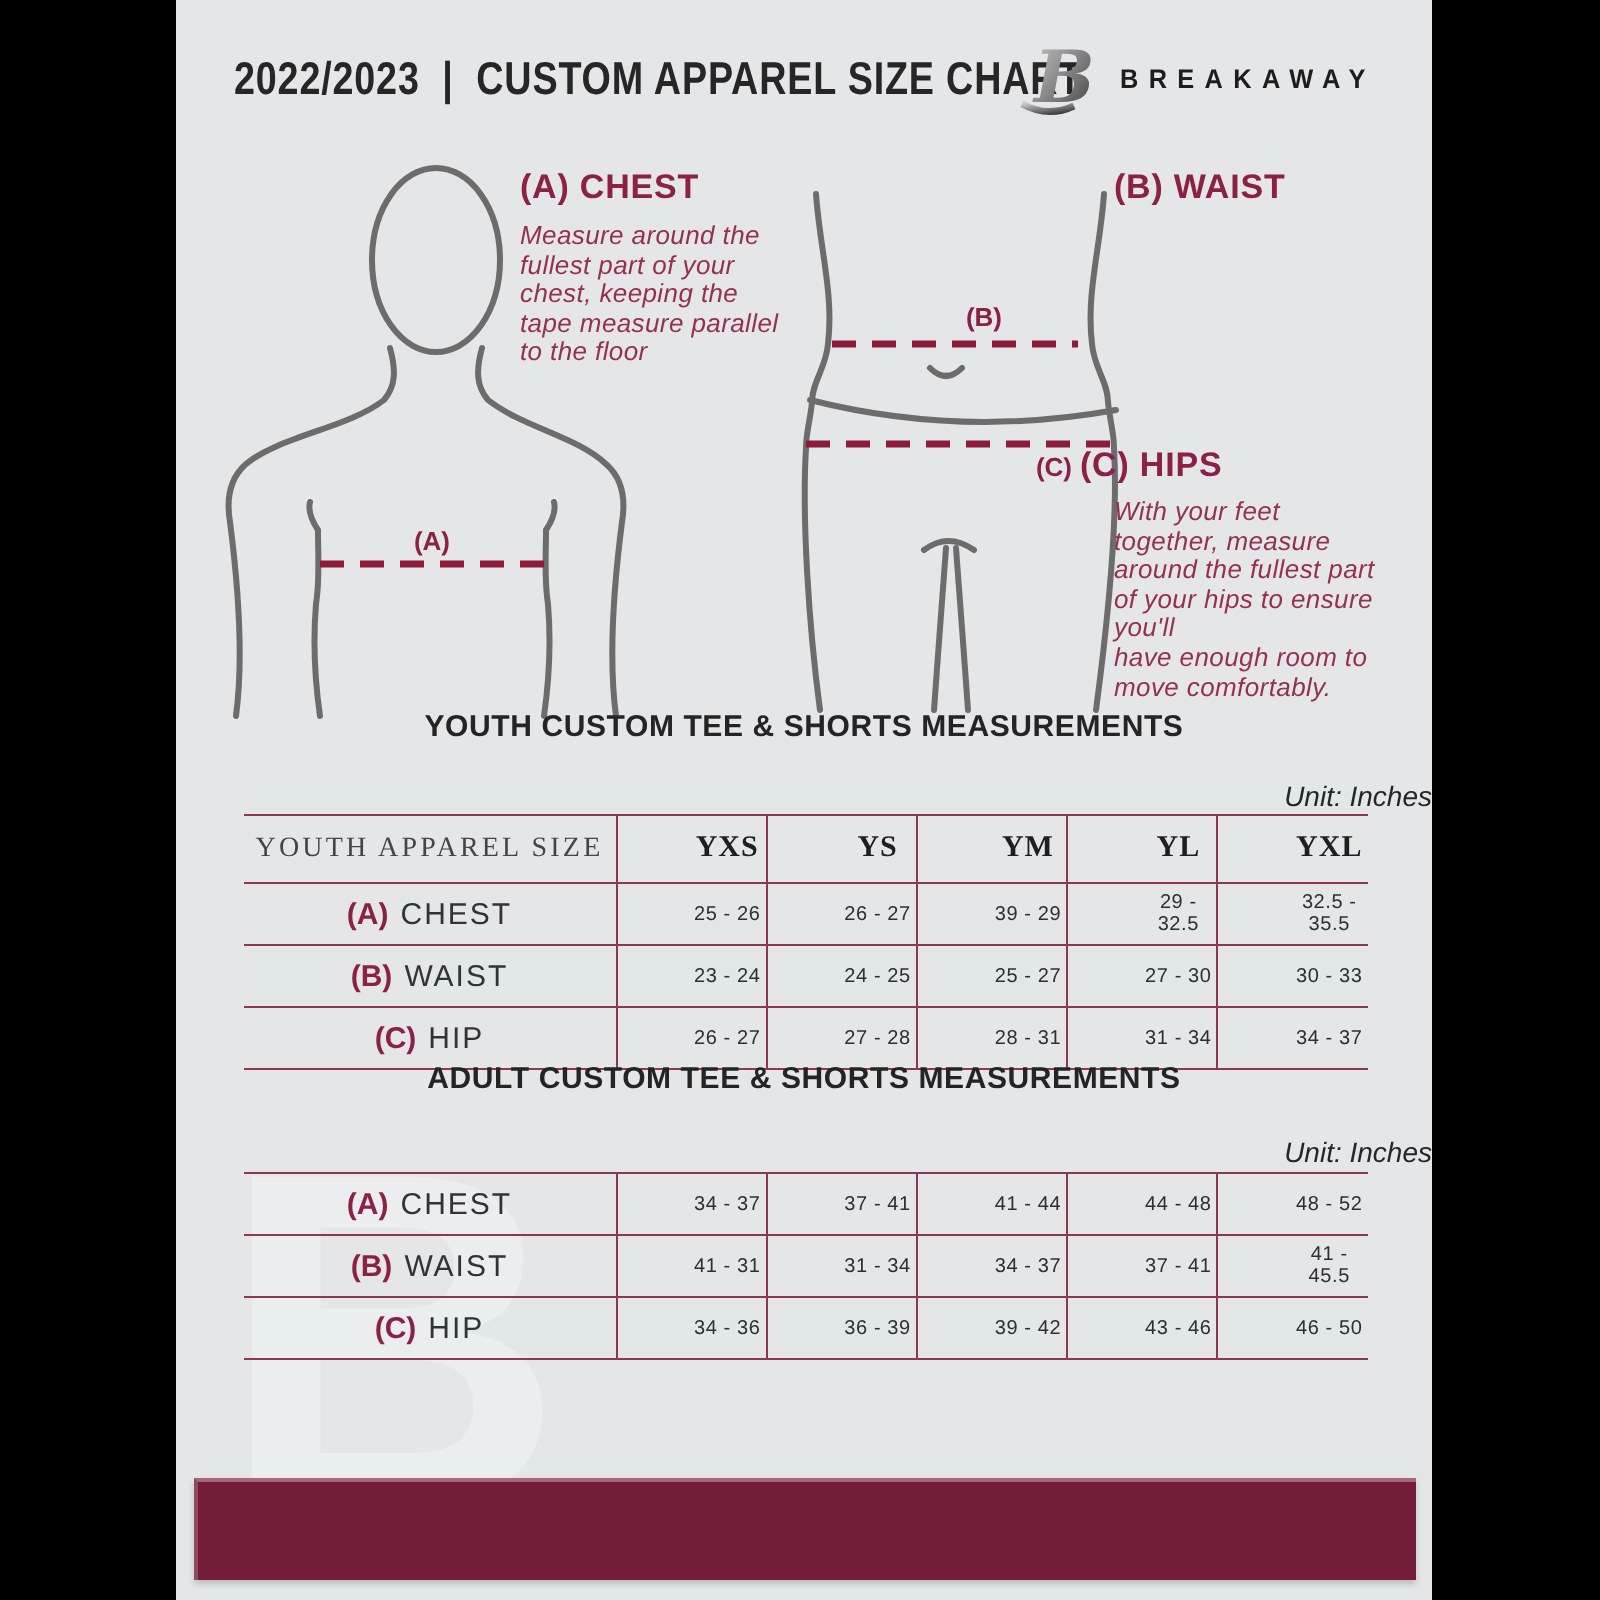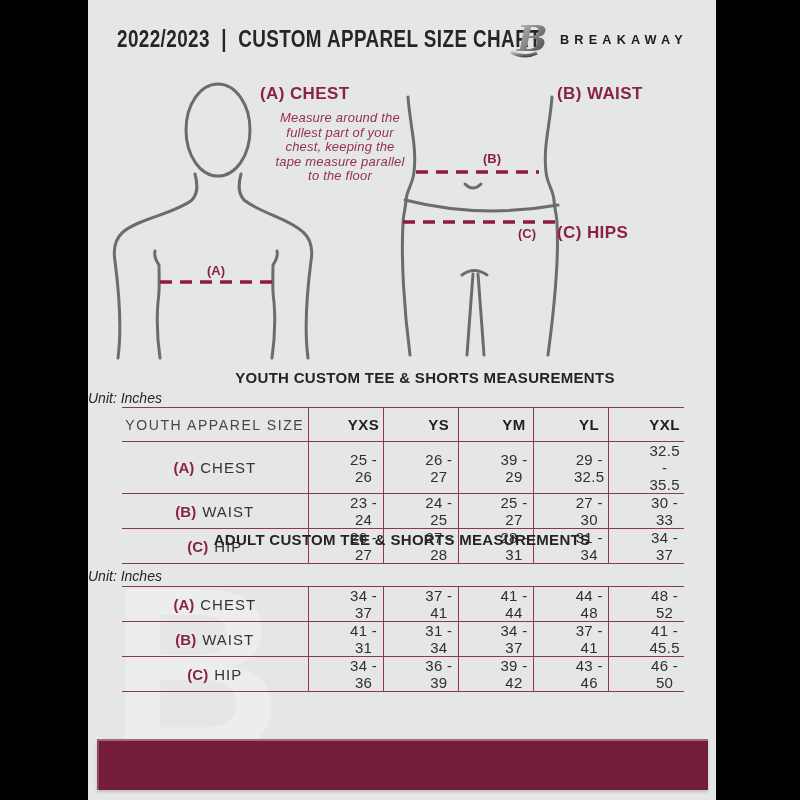--- a/index.html
+++ b/index.html
@@ -26,37 +26,37 @@
   .dash{stroke:#8e1b3b;stroke-width:3.5;stroke-dasharray:12 8;fill:none;}
   .marker{font-size:13px;font-weight:700;fill:#8c2143;font-family:"Liberation Sans",sans-serif;}
 
   
   .watermark{position:absolute;left:22px;top:552px;font-size:238px;line-height:1;font-weight:800;
              color:#eef0f2;opacity:.75;letter-spacing:0;}
 
   
   .sec-title{position:absolute;left:0;width:628px;text-align:center;font-size:15px;font-weight:700;
              color:#242424;letter-spacing:.3px;}
-  .sec-unit{position:absolute;left:0;width:628px;text-align:left;font-size:14px;font-style:italic;
+  .sec-unit{position:absolute;left:0;width:628px;text-align:right;font-size:14px;font-style:italic;
             color:#262626;}
   .tbl-wrap{position:absolute;left:34px;width:562px;}
   table.size-table{width:562px;border-collapse:collapse;table-layout:fixed;}
   table.size-table col.c0{width:186px;}
   table.size-table td,table.size-table th{border:0;padding:0;text-align:center;vertical-align:middle;}
   table.size-table tr{border-top:1.5px solid #8f3750;}
   table.size-table tr.last{border-bottom:1.5px solid #8f3750;}
   table.size-table td + td, table.size-table th + th{border-left:1.5px solid #8f3750;padding-left:36px;}
-  table.size-table tr.head-row th{height:33px;}
+  table.size-table tr.head-row th{height:33px;font-family:Liberation Serif, serif;}
   table.size-table tr.data-row td{height:30px;}
   th.label-col{text-align:left;padding-left:20px;font-weight:400;font-size:14px;color:#454545;
                letter-spacing:1.6px;}
   th.size-col{font-size:15px;font-weight:700;color:#1f1f1f;letter-spacing:.5px;}
   td.row-label{text-align:left;padding-left:20px;font-size:15px;color:#333;letter-spacing:1px;}
   td.row-label .pfx{font-weight:800;color:#8c2143;margin-right:6px;letter-spacing:0;}
-  td.val{font-size:15px;color:#2f2f2f;letter-spacing:.3px;}
+  td.val{font-size:10px;color:#2f2f2f;letter-spacing:.3px;}
 
   
   .footer-bar{position:absolute;left:9px;top:739px;width:611px;height:51px;background:#731d39;
               border-top:2px solid #a26a7c;border-left:2px solid #8f4a60;box-sizing:border-box;
               box-shadow:0 2px 3px rgba(0,0,0,.18);}
 </style>
 </head>
 <body>
 
 <div class="stage">
@@ -100,33 +100,40 @@
       <path d="M 69 190 Q 81 181 94 190"></path>
       <path d="M 80 189 C 78 214 76 243 74 270"></path>
       <path d="M 85 189 C 87 214 89 243 91 270"></path>
       <line class="dash" x1="23" y1="87" x2="146" y2="87"></line>
       <line class="dash" x1="10" y1="137" x2="168" y2="137"></line>
       <text class="marker" x="99" y="78" text-anchor="middle">(B)</text>
       <text class="marker" x="134" y="153" text-anchor="middle">(C)</text>
     </svg>
 
     <div class="guide-head" style="left:172px;top:84px;">(A) CHEST</div>
-    <div class="guide-body" style="left:172px;top:111px;width:160px;text-align:center;">Measure around the
+    <div class="guide-body" style="left:172px;top:111px;width:160px;">Measure around the
 fullest part of your
 chest, keeping the
 tape measure parallel
 to the floor</div>
 
     <div class="guide-head" style="left:469px;top:84px;">(B) WAIST</div>
 
-    <div class="guide-head" style="left:469px;top:223px;">(C) HIPS</div>
+    <div class="guide-head" style="left:452px;top:223px;">(C) HIPS</div>
+    <div class="guide-body" style="left:469px;top:249px;width:160px;">With your feet
+together, measure
+around the fullest part
+of your hips to ensure
+you'll
+have enough room to
+move comfortably.</div>
 
     <div class="watermark">B</div>
 
-    <div class="sec-title" style="top:369px;margin-left:23px;">YOUTH CUSTOM TEE &amp; SHORTS MEASUREMENTS</div>
+    <div class="sec-title" style="top:355px;">YOUTH CUSTOM TEE &amp; SHORTS MEASUREMENTS</div>
     <div class="sec-unit" style="top:390px;">Unit: Inches</div>
 
     <div class="tbl-wrap" style="top:407px;">
       <table class="size-table">
         <colgroup>
             <col class="c0">
             <col>
             <col>
             <col>
             <col>

